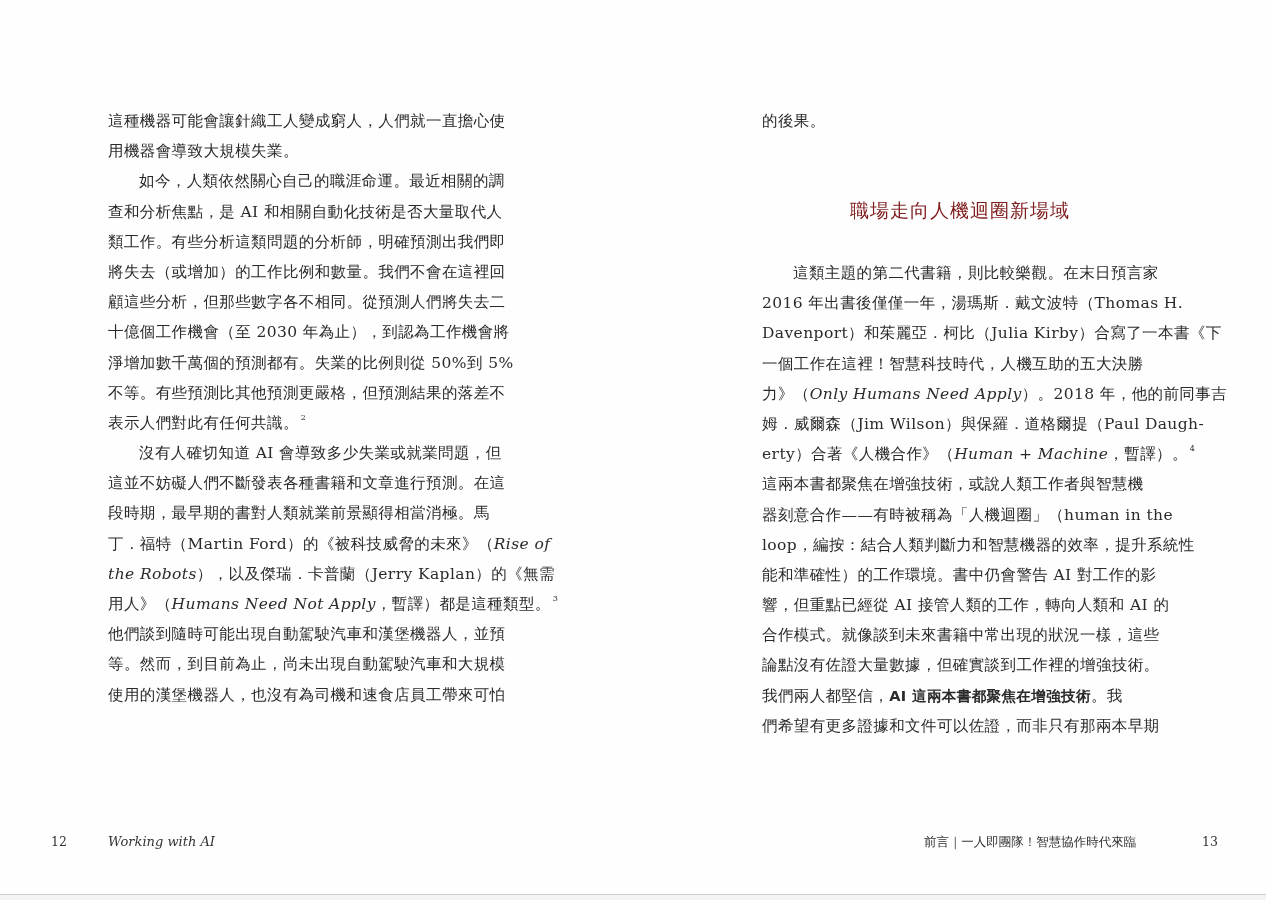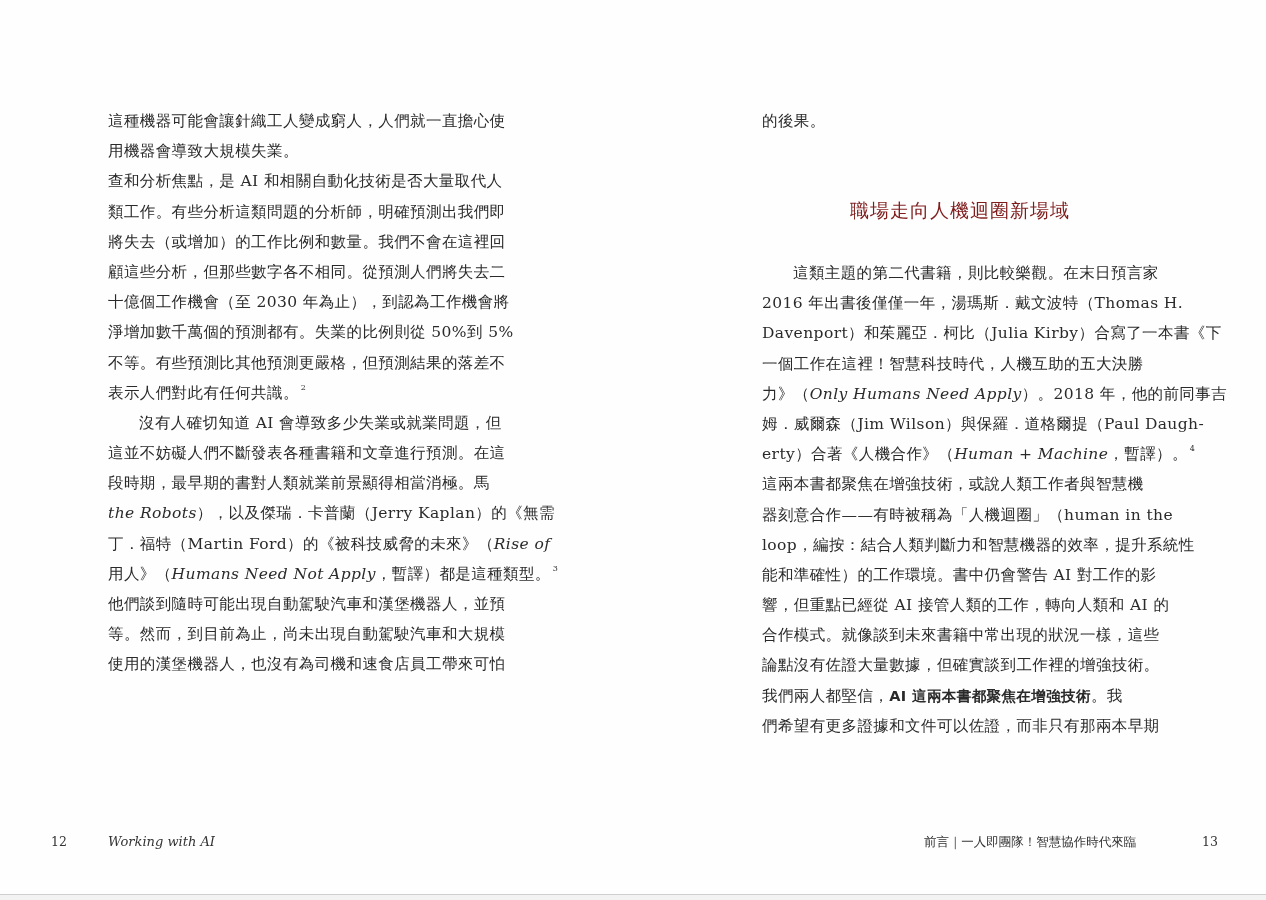--- a/index.html
+++ b/index.html
@@ -34,33 +34,34 @@
   </style>
 </head>
 <body>
 
 <div class="spread">
 
   <div class="page page-left">
     <div class="body-text">
       <span class="line">這種機器可能會讓針織工人變成窮人，人們就一直擔心使</span>
       <span class="line">用機器會導致大規模失業。</span>
+      <span class="line indent">如今，人類依然關心自己的職涯命運。最近相關的調</span>
       <span class="line">查和分析焦點，是 AI 和相關自動化技術是否大量取代人</span>
       <span class="line">類工作。有些分析這類問題的分析師，明確預測出我們即</span>
       <span class="line">將失去（或增加）的工作比例和數量。我們不會在這裡回</span>
       <span class="line">顧這些分析，但那些數字各不相同。從預測人們將失去二</span>
       <span class="line">十億個工作機會（至 2030 年為止），到認為工作機會將</span>
       <span class="line">淨增加數千萬個的預測都有。失業的比例則從 50%到 5%</span>
       <span class="line">不等。有些預測比其他預測更嚴格，但預測結果的落差不</span>
       <span class="line"><span>表示人們對此有任何共識。</span><sup>2</sup></span>
       <span class="line indent">沒有人確切知道 AI 會導致多少失業或就業問題，但</span>
       <span class="line">這並不妨礙人們不斷發表各種書籍和文章進行預測。在這</span>
       <span class="line">段時期，最早期的書對人類就業前景顯得相當消極。馬</span>
+      <span class="line"><span>丁．福特（Martin Ford）的《被科技威脅的未來》（</span><i>Rise of</i></span>
       <span class="line"><i>the Robots</i><span>），以及傑瑞．卡普蘭（Jerry Kaplan）的《無需</span></span>
-      <span class="line"><span>丁．福特（Martin Ford）的《被科技威脅的未來》（</span><i>Rise of</i></span>
       <span class="line"><span>用人》（</span><i>Humans Need Not Apply</i><span>，暫譯）都是這種類型。</span><sup>3</sup></span>
       <span class="line">他們談到隨時可能出現自動駕駛汽車和漢堡機器人，並預</span>
       <span class="line">等。然而，到目前為止，尚未出現自動駕駛汽車和大規模</span>
       <span class="line">使用的漢堡機器人，也沒有為司機和速食店員工帶來可怕</span>
     </div>
     <div class="footer pn-left">12</div>
     <div class="footer run-left">Working with AI</div>
   </div>
 
   <div class="page page-right">

